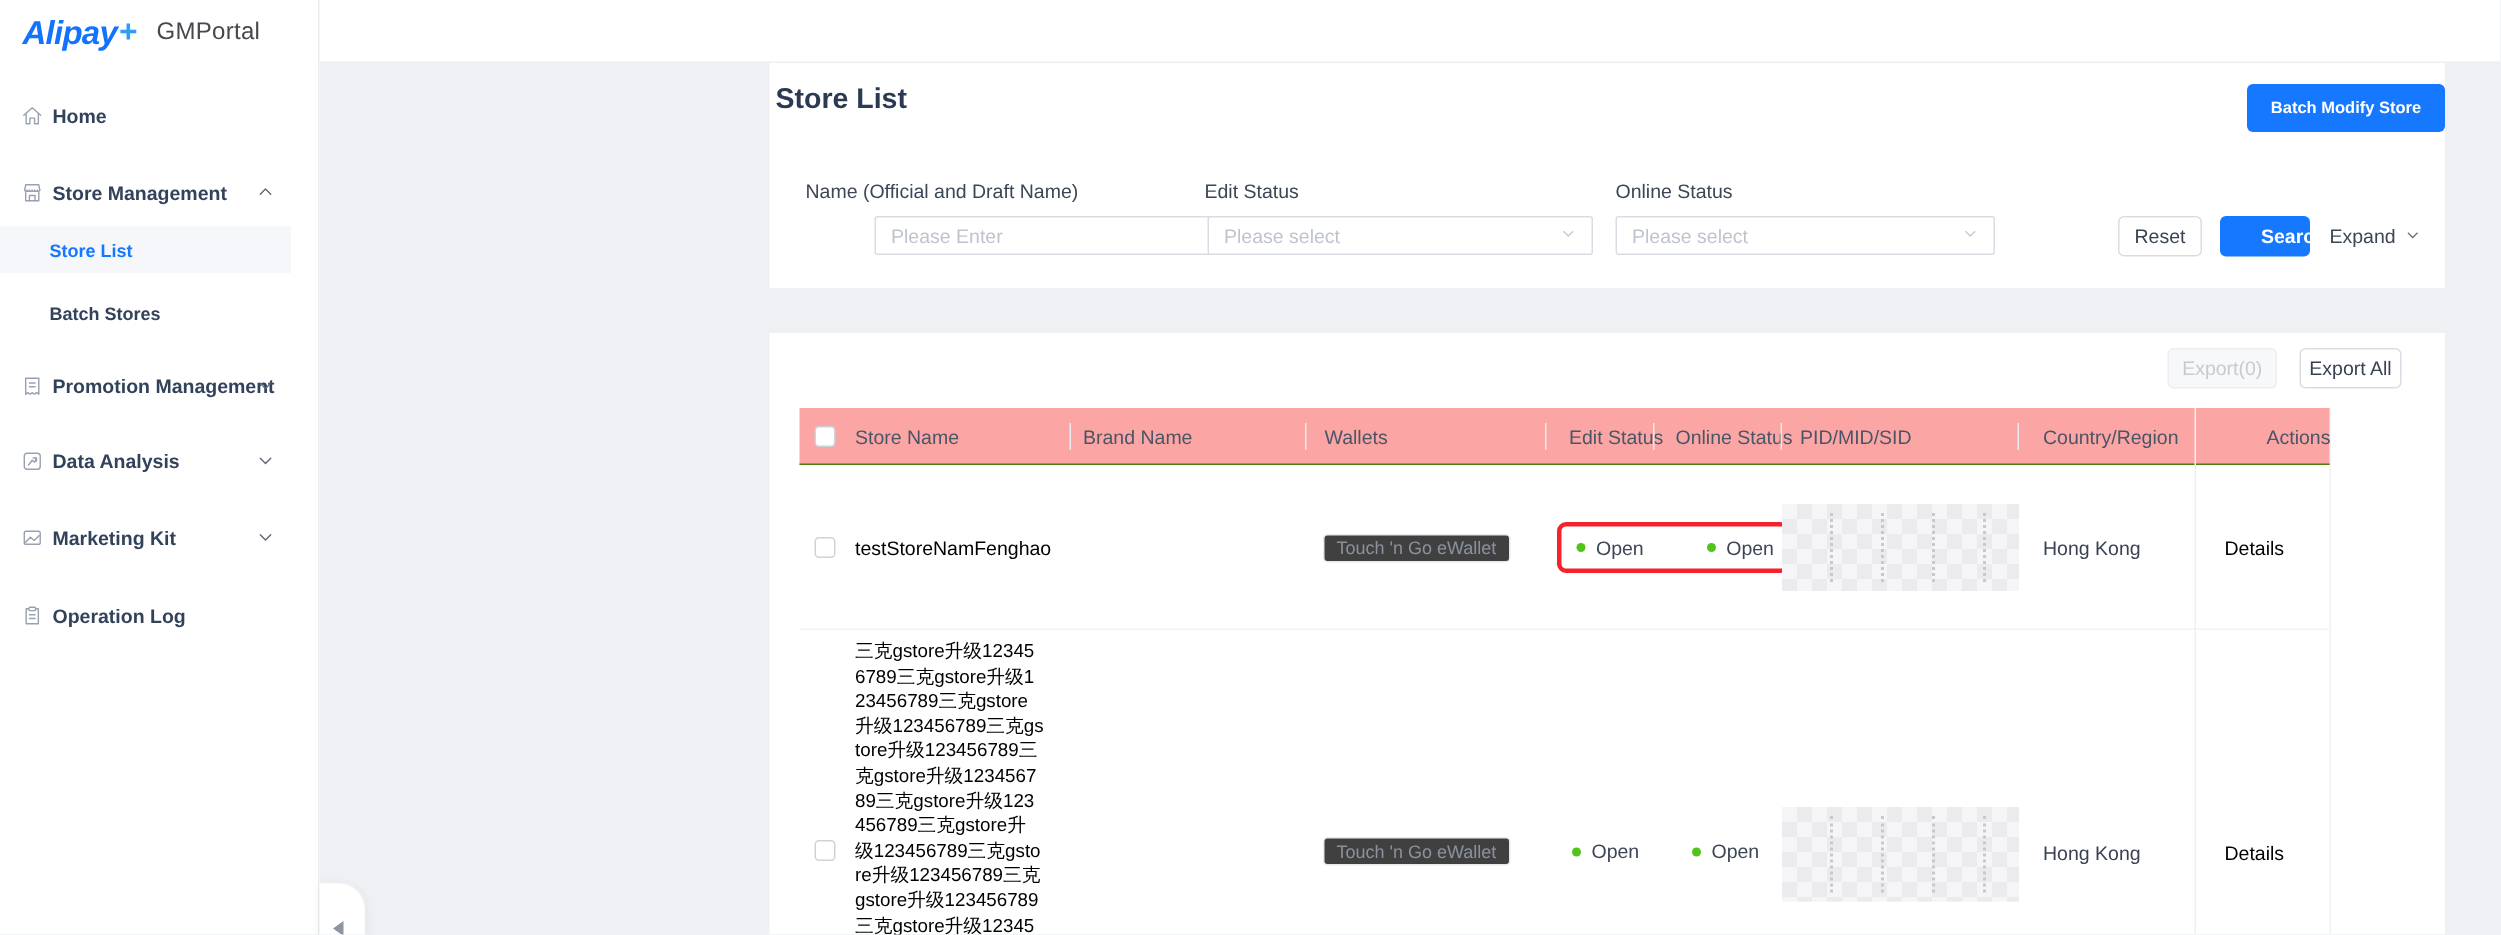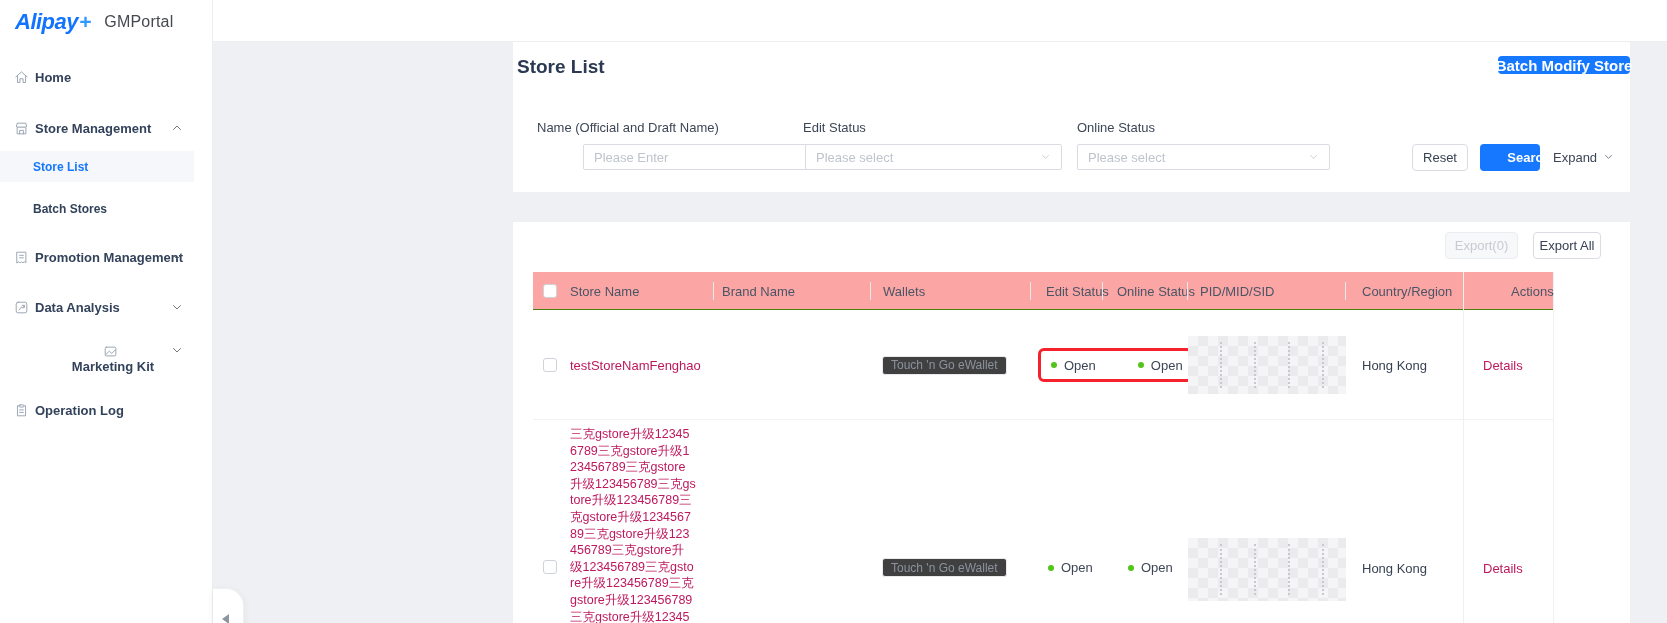--- a/index.html
+++ b/index.html
@@ -34,21 +34,21 @@
 
   
   .panelA { left:513px; top:42px; width:1117px; height:150px; background:#fff; }
   .panelB { left:513px; top:222px; width:1117px; height:401px; background:#fff; }
 
   .page-title { left:4px; top:14px; font-size:19px; font-weight:bold; color:#2b3a52; }
   .btn { display:flex; align-items:center; justify-content:center; border-radius:4px; font-size:13px; cursor:pointer; white-space:nowrap; }
   .btn-primary { background:#1677ff; color:#fff; font-weight:bold; border:none; }
   .btn-default { background:#fff; color:#384252; border:1px solid #d9dde3; }
   .btn-disabled { background:#f7f8fa; color:#c6cad1; border:1px solid #ebedf0; cursor:default; }
-  .batch-btn { left:985px; top:14px; width:132px; height:18px; font-size:15px; }
+  .batch-btn { left:985px; top:14px; width:132px; height:32px; font-size:11px; }
 
   .f-label { top:78px; font-size:13px; color:#3c4656; }
   .f-input { top:102px; height:26px; border:1px solid #d9dde3; border-radius:2px; background:#fff; font-size:13px; color:#384252; padding:0 10px; font-family:inherit;margin-left:46px; }
   .f-input::placeholder { color:#bfc4cc; }
   .f-select { top:102px; height:26px; border:1px solid #d9dde3; border-radius:2px; background:#fff; display:flex; align-items:center; justify-content:space-between; padding:0 10px; cursor:pointer; }
   .f-select .ph { font-size:13px; color:#bfc4cc; }
   .expand { top:102px; height:27px; display:flex; align-items:center; gap:6px; font-size:13px; color:#3c4656; cursor:pointer; }
 
   
   .export-btn { left:932px; top:10px; width:73px; height:27px; }
@@ -57,21 +57,21 @@
   .tbl-right-border { left:1040px; top:50px; width:1px; height:351px; background:#f0f1f3; }
   .thead { left:0; top:0; width:1020px; height:38px; background:#fca5a5; border-bottom:1px solid #4d7c0f; }
   .th { position:absolute; top:0; height:38px; display:flex; align-items:center; font-size:13px; color:#4a5565; }
   .th-div { position:absolute; top:10px; width:1px; height:18px; background:#e7eaee; }
   .cb { width:14px; height:14px; border:1px solid #ced3da; border-radius:3px; background:#fff; cursor:pointer; display:inline-block; }
 
   .row1 { left:0; top:38px; width:1020px; height:110px; border-bottom:1px solid #f0f2f5; }
   .row2 { left:0; top:148px; width:1020px; height:203px; }
   .cell { position:absolute; font-size:13px; color:#384252; }
   .vcenter { top:0; height:110px; display:flex; align-items:center; }
-  a.link, .link { color:#be185d; text-decoration:none; cursor:pointer; font-size:13px; }
+  a.link, .link { color:#000000; text-decoration:none; cursor:pointer; font-size:13px; }
   .store-link2 { font-size:12.5px; line-height:16.6px; word-break:break-all; }
 
   .wallet-tag { background:#404040; border:1px solid #e9eaee; border-radius:3px; color:#8b929e; font-size:12px; height:19px; display:inline-flex; align-items:center; padding:0 8px; white-space:nowrap; }
   .status { display:flex; align-items:center; gap:7px; }
   .dot { width:6px; height:6px; border-radius:50%; background:#52c41a; }
   .status .st-txt { font-size:13px; color:#3c4656; }
   .red-box { position:absolute; left:505px; top:38px; width:155px; height:34px; border:3px solid #f5222d; border-radius:6px; display:flex; align-items:center; gap:42px; padding-left:10px; }
 
   .mosaic { position:absolute; left:655px; width:158px; background-color:#f5f5f7;
     background-image:
@@ -156,21 +156,21 @@
         </svg>
     </span>
     <span class="nlabel">Data Analysis</span>
     <span class="nav-chevron">
       <svg class="chev" width="12" height="12" viewBox="0 0 24 24">
           <polyline points="5,9 12,16 19,9"></polyline>
         </svg>
     </span>
   </div>
 
-  <div class="abs nav-item" style="top:344px;flex-direction:column;">
+  <div class="abs nav-item" style="top:344px;">
     <span class="nicon">
       <svg class="icon" width="15" height="15" viewBox="0 0 24 24">
           <rect x="3.5" y="5" width="17" height="14" rx="2"></rect>
           <path d="M4.5 17 L10 11.5 L14 15 L19.5 9.5"></path>
         </svg>
     </span>
     <span class="nlabel">Marketing Kit</span>
     <span class="nav-chevron">
       <svg class="chev" width="12" height="12" viewBox="0 0 24 24">
           <polyline points="5,9 12,16 19,9"></polyline>

